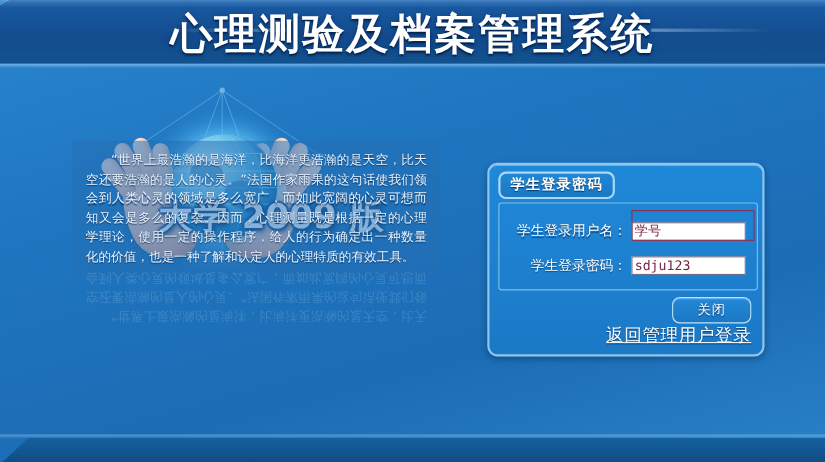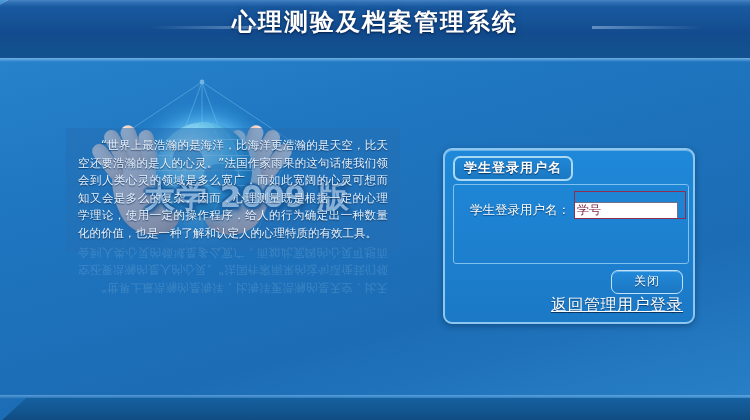--- a/index.html
+++ b/index.html
@@ -45,21 +45,21 @@
     height: 16px;
     border-top-left-radius: 58px 30px;
     background: linear-gradient(180deg, rgba(190,225,255,0.85) 0%, rgba(120,180,235,0.25) 70%, rgba(120,180,235,0) 100%);
   }
   .header-title {
     position: absolute;
     left: 0; top: 6px;
     width: 750px;
     text-align: center;
     font-family: "DejaVu Sans", "Liberation Sans", sans-serif;
-    font-size: 24px;
+    font-size: 38px;
     font-weight: bold;
     letter-spacing: 2px;
     color: #ffffff;
     text-shadow: 0 1px 2px rgba(0,25,60,0.85), 0 0 6px rgba(10,50,110,0.5);
     white-space: nowrap;
   }
   .header-rule-left, .header-rule-right {
     position: absolute;
     top: 26px;
     height: 3px;
@@ -402,30 +402,34 @@
 
   <div class="quote-box">
     <p>“世界上最浩瀚的是海洋，比海洋更浩瀚的是天空，比天空还要浩瀚的是人的心灵。”法国作家雨果的这句话使我们领会到人类心灵的领域是多么宽广，而如此宽阔的心灵可想而知又会是多么的复杂。因而，心理测量既是根据一定的心理学理论，使用一定的操作程序，给人的行为确定出一种数量化的价值，也是一种了解和认定人的心理特质的有效工具。</p>
   </div>
   <div class="quote-reflection">
     <p>“世界上最浩瀚的是海洋，比海洋更浩瀚的是天空，比天空还要浩瀚的是人的心灵。”法国作家雨果的这句话使我们领会到人类心灵的领域是多么宽广，而如此宽阔的心灵可想而知又会是多么的复杂。因而，心理测量既是根据一定的心理学理论，使用一定的操作程序，给人的行为确定出一种数量化的价值，也是一种了解和认定人的心理特质的有效工具。</p>
   </div>
 
   <div class="login-panel">
 
-    <div class="panel-title">学生登录用户名</div>
+    <div class="panel-title">学生登录密码</div>
 
     <div class="fieldset">
 
       <div class="field-row r1">
         <div class="field-label">学生登录用户名：</div>
         <input class="field-input" type="text" value="学号" style="">
       </div>
       <div class="focus-ring"></div>
 
+      <div class="field-row r2">
+        <div class="field-label">学生登录密码：</div>
+        <input class="field-input" type="text" value="sdju123" style="">
+      </div>
     </div>
 
     <div class="button-row">
       <div class="btn">关闭</div>
     </div>
 
     <div class="panel-link">返回管理用户登录</div>
   </div>
 
   <div class="footer-band">

